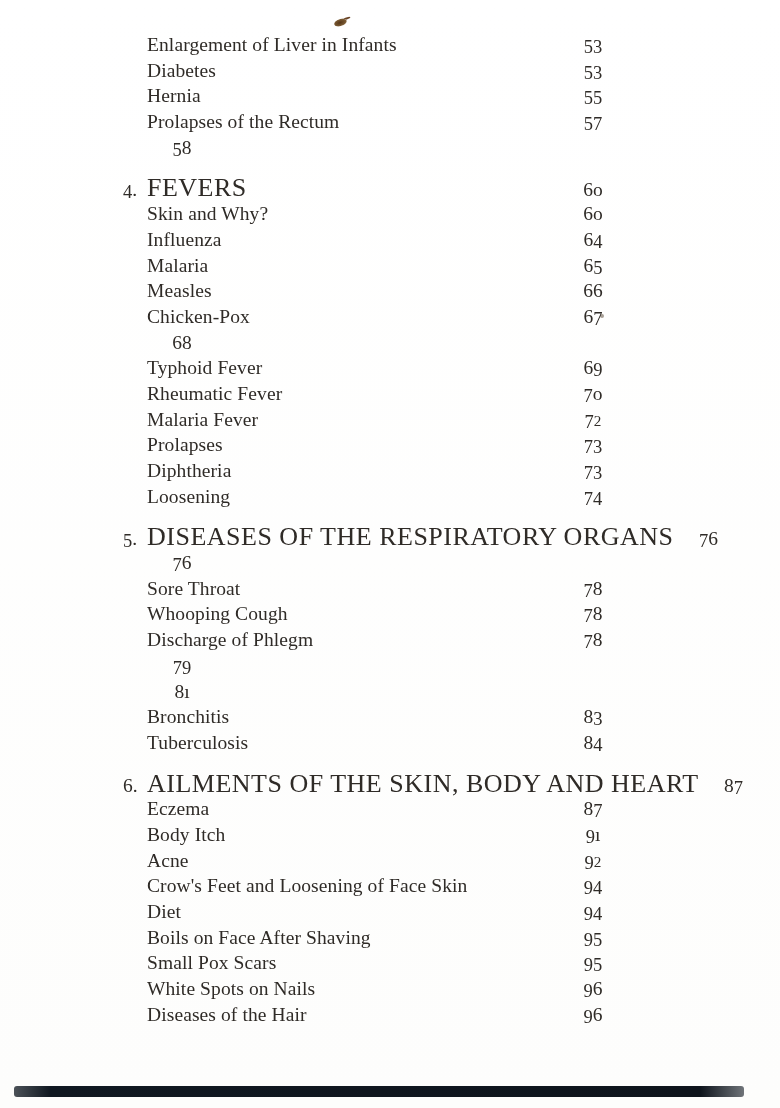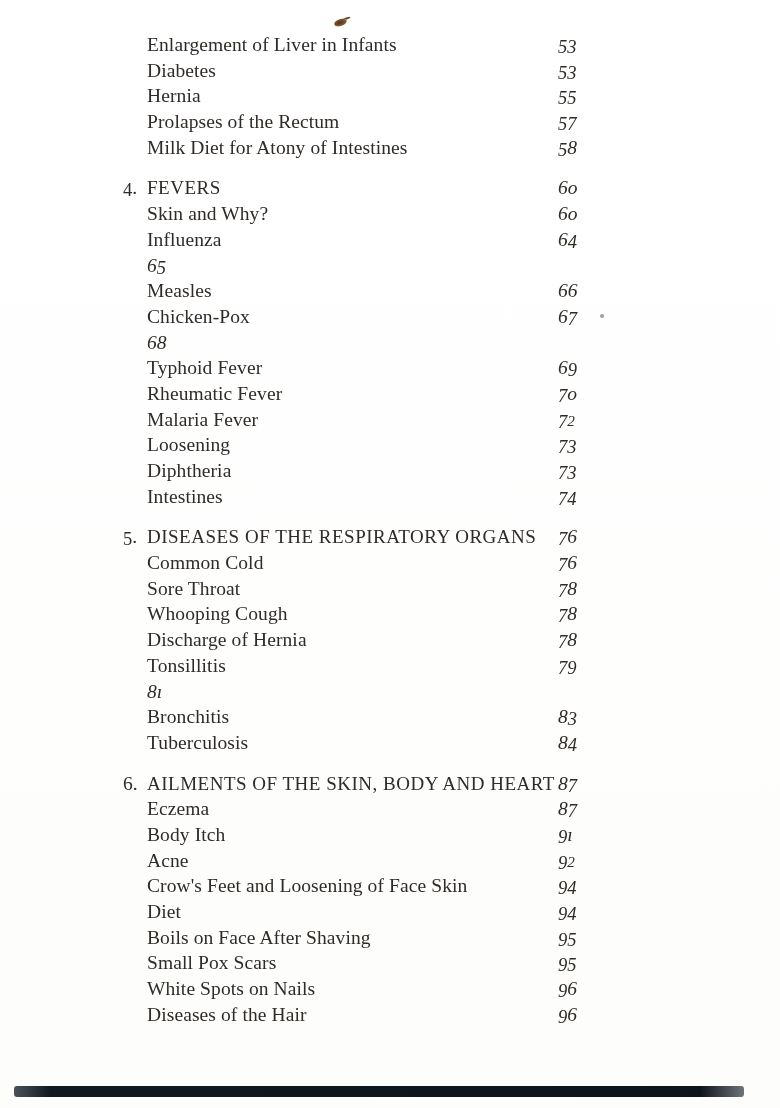--- a/index.html
+++ b/index.html
@@ -35,29 +35,28 @@
     width: 24px;
     margin-left: 123px;
   }
   .label {
     flex: 1;
     letter-spacing: 0.1px;
     white-space: nowrap;
   }
   .row.header .label {
     letter-spacing: 0.5px;
-    font-size: 19px;
+    font-size: 26px;
   }
   .page-num {
     flex: none;
     width: 70px;
-    text-align: left;
+    text-align: center;
     margin-right: 152px;
     white-space: nowrap;
-    font-style: italic;
   }
   .section-block { margin-top: 15px; }
 
   
   .os-two { font-size: 0.78em; }
   .os-desc {
     display: inline-block;
     transform: translateY(0.13em);
     font-size: 0.95em;
   }
@@ -109,41 +108,41 @@
         <span class="label">Hernia</span>
         <span class="page-num"><span class="os-desc">5</span><span class="os-desc">5</span></span>
       </div>
       <div class="row">
         <span class="numcol"></span>
         <span class="label">Prolapses of the Rectum</span>
         <span class="page-num"><span class="os-desc">5</span><span class="os-desc">7</span></span>
       </div>
       <div class="row">
         <span class="numcol"></span>
-        <span class="label">Milk Diet for Atony of Intestines</span>
         <span class="page-num"><span class="os-desc">5</span><span>8</span></span>
       </div>
       <section class="section-block">
         <div class="row header">
           <span class="numcol"><span class="os-desc">4</span><span>.</span></span>
           <span class="label">FEVERS</span>
           <span class="page-num"><span>6</span><span>o</span></span>
         </div>
         <div class="row">
           <span class="numcol"></span>
           <span class="label">Skin and Why?</span>
           <span class="page-num"><span>6</span><span>o</span></span>
         </div>
         <div class="row">
           <span class="numcol"></span>
           <span class="label">Influenza</span>
           <span class="page-num"><span>6</span><span class="os-desc">4</span></span>
         </div>
         <div class="row">
           <span class="numcol"></span>
+          <span class="label">Malaria</span>
           <span class="page-num"><span>6</span><span class="os-desc">5</span></span>
         </div>
         <div class="row">
           <span class="numcol"></span>
           <span class="label">Measles</span>
           <span class="page-num"><span>6</span><span>6</span></span>
         </div>
         <div class="row">
           <span class="numcol"></span>
           <span class="label">Chicken-Pox</span>
@@ -163,63 +162,61 @@
           <span class="label">Rheumatic Fever</span>
           <span class="page-num"><span class="os-desc">7</span><span>o</span></span>
         </div>
         <div class="row">
           <span class="numcol"></span>
           <span class="label">Malaria Fever</span>
           <span class="page-num"><span class="os-desc">7</span><span class="os-two">2</span></span>
         </div>
         <div class="row">
           <span class="numcol"></span>
-          <span class="label">Loosening</span>
+          <span class="label">Prolapses</span>
           <span class="page-num"><span class="os-desc">7</span><span class="os-desc">3</span></span>
         </div>
         <div class="row">
           <span class="numcol"></span>
           <span class="label">Diphtheria</span>
           <span class="page-num"><span class="os-desc">7</span><span class="os-desc">3</span></span>
         </div>
         <div class="row">
           <span class="numcol"></span>
-          <span class="label">Intestines</span>
+          <span class="label">Loosening</span>
           <span class="page-num"><span class="os-desc">7</span><span class="os-desc">4</span></span>
         </div>
       </section>
       <section class="section-block">
         <div class="row header">
           <span class="numcol"><span class="os-desc">5</span><span>.</span></span>
           <span class="label">DISEASES OF THE RESPIRATORY ORGANS</span>
           <span class="page-num"><span class="os-desc">7</span><span>6</span></span>
         </div>
         <div class="row">
           <span class="numcol"></span>
-          <span class="label">Common Cold</span>
           <span class="page-num"><span class="os-desc">7</span><span>6</span></span>
         </div>
         <div class="row">
           <span class="numcol"></span>
           <span class="label">Sore Throat</span>
           <span class="page-num"><span class="os-desc">7</span><span>8</span></span>
         </div>
         <div class="row">
           <span class="numcol"></span>
           <span class="label">Whooping Cough</span>
           <span class="page-num"><span class="os-desc">7</span><span>8</span></span>
         </div>
         <div class="row">
           <span class="numcol"></span>
-          <span class="label">Discharge of Hernia</span>
+          <span class="label">Discharge of Phlegm</span>
           <span class="page-num"><span class="os-desc">7</span><span>8</span></span>
         </div>
         <div class="row">
           <span class="numcol"></span>
-          <span class="label">Tonsillitis</span>
           <span class="page-num"><span class="os-desc">7</span><span class="os-desc">9</span></span>
         </div>
         <div class="row">
           <span class="numcol"></span>
           <span class="page-num"><span>8</span><span>ı</span></span>
         </div>
         <div class="row">
           <span class="numcol"></span>
           <span class="label">Bronchitis</span>
           <span class="page-num"><span>8</span><span class="os-desc">3</span></span>

